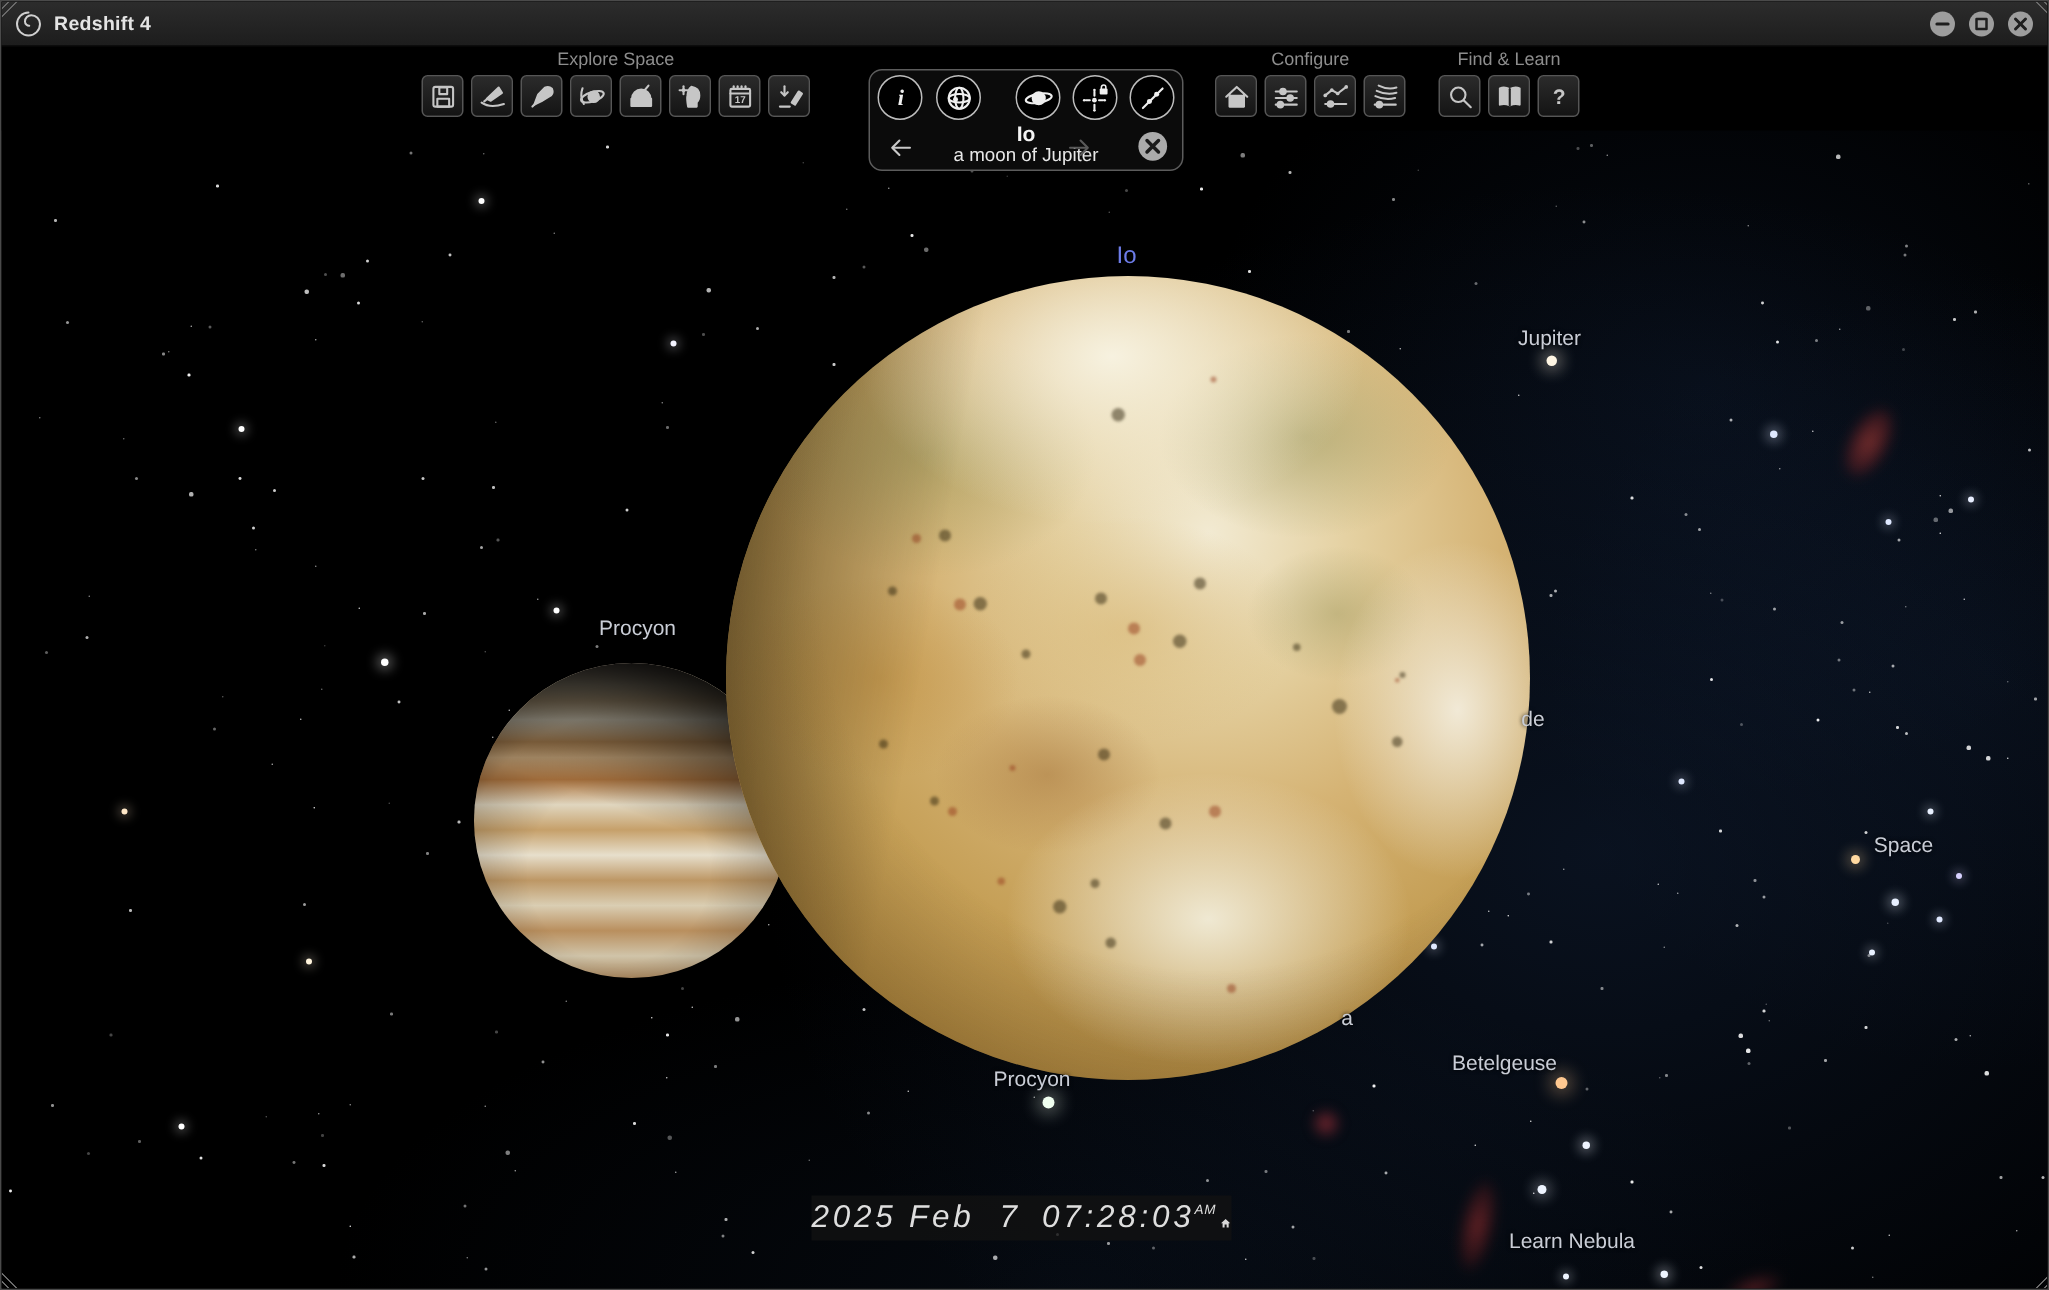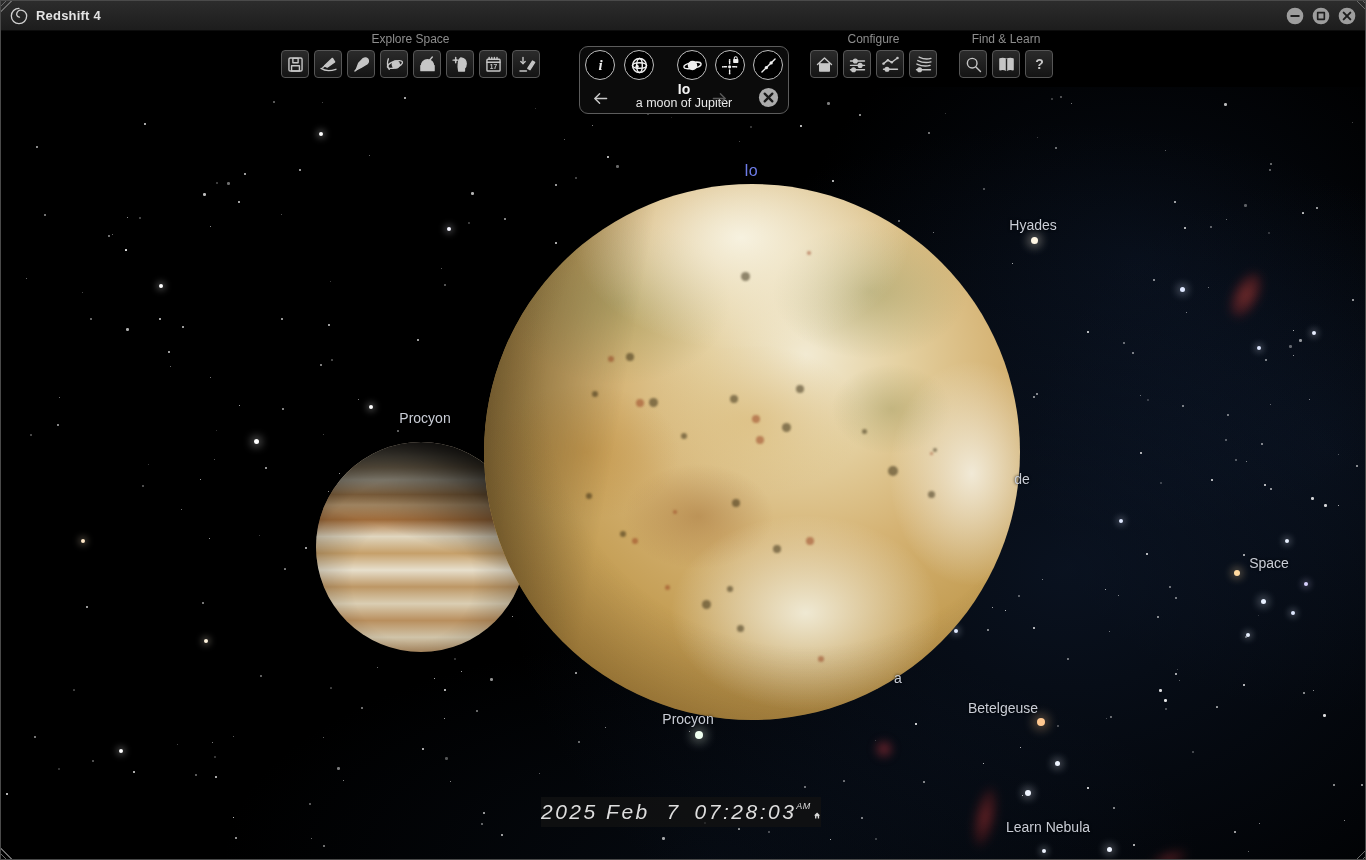--- a/index.html
+++ b/index.html
@@ -443,21 +443,21 @@
         <div class="io-spot" style="left: 257px; top: 88px; width: 9px; height: 9px; background: rgba(45, 35, 12, 0.5); filter: blur(1px);"></div>
         <div class="io-spot" style="left: 444px; top: 307px; width: 7px; height: 7px; background: rgba(45, 35, 12, 0.5); filter: blur(1px);"></div>
         <div class="io-spot" style="left: 334px; top: 472px; width: 6px; height: 6px; background: rgba(150, 60, 30, 0.5); filter: blur(1px);"></div>
         <div class="io-spot" style="left: 197px; top: 249px; width: 6px; height: 6px; background: rgba(45, 35, 12, 0.5); filter: blur(1px);"></div>
         <div class="io-spot" style="left: 322px; top: 353px; width: 8px; height: 8px; background: rgba(150, 60, 30, 0.5); filter: blur(1px);"></div>
         <div class="io-spot" style="left: 165px; top: 214px; width: 9px; height: 9px; background: rgba(45, 35, 12, 0.5); filter: blur(1px);"></div>
       </div>
 
     <div id="labels">
         <span class="sky-label selected" style="left: 750px; top: 161px;">Io</span>
-        <span class="sky-label" style="left: 1032px; top: 216px;">Hyades</span>
+        <span class="sky-label" style="left: 1032px; top: 216px;">Jupiter</span>
         <span class="sky-label" style="left: 424px; top: 409px;">Procyon</span>
         <span class="sky-label" style="left: 1021px; top: 470px;">de</span>
         <span class="sky-label" style="left: 1268px; top: 554px;">Space</span>
         <span class="sky-label" style="left: 897px; top: 669px;">a</span>
         <span class="sky-label" style="left: 1002px; top: 699px;">Betelgeuse</span>
         <span class="sky-label" style="left: 687px; top: 710px;">Procyon</span>
         <span class="sky-label" style="left: 1047px; top: 818px;">Learn Nebula</span>
       </div>
 
     <div class="timebar">

